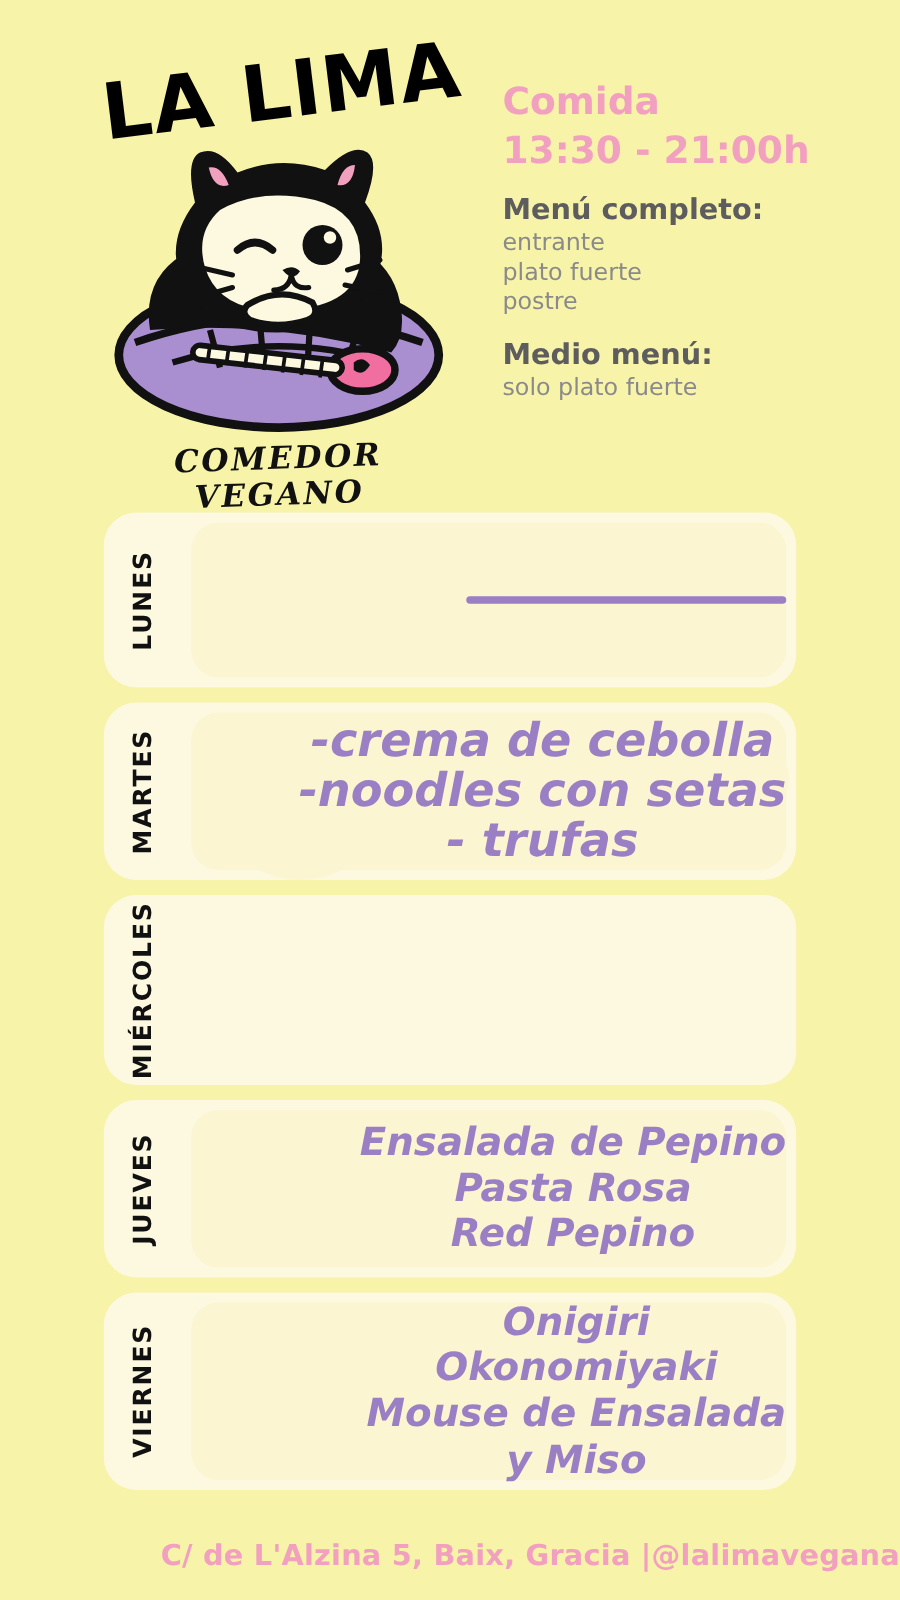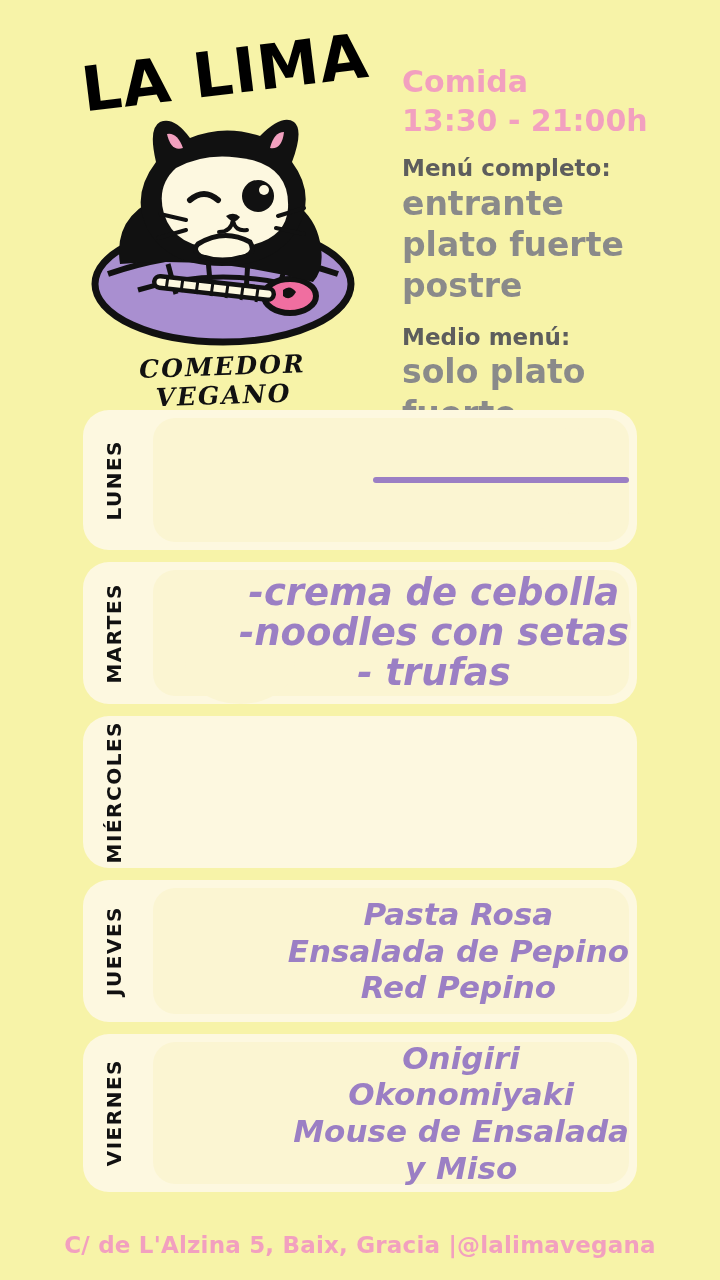--- a/index.html
+++ b/index.html
@@ -96,24 +96,23 @@
     line-height: 1.3;
     margin-bottom: 14px;
   }
   .info-sub-title {
     font-size: 23px;
     font-weight: bold;
     color: #5d5d5d;
     line-height: 1.25;
   }
   .info-line {
-    font-size: 33px;
+    font-size: 19px;
     color: #8a8a8a;
     line-height: 1.25;
-    font-weight: bold;
   }
   .info-gap {
     height: 16px;
   }
 
   
   .days {
     position: absolute;
     top: 410px;
     left: 0;
@@ -217,21 +216,21 @@
     font-size: 31px;
     line-height: 1.18;
   }
 
   
   .footer {
     position: absolute;
     bottom: 22px;
     left: 0;
     width: 720px;
-    text-align: center;
+    text-align: right;
     font-size: 23px;
     font-weight: bold;
     color: #f2a0bf;
     letter-spacing: 0.2px;
   }
 </style>
 </head>
 <body>
 
 <div class="page">
@@ -337,22 +336,22 @@
     </div>
 
     <div class="day-card" id="card-jueves">
       <div class="day-label-wrap">
         <span class="day-label">JUEVES</span>
       </div>
       <div class="day-body">
         <div class="cloud-bg"></div>
         <div class="cloud-bump" style="width:100px;height:78px;right:10px;top:22px;"></div>
         <div class="dishes">
+          <span class="dish-line">Ensalada de Pepino</span>
           <span class="dish-line">Pasta Rosa</span>
-          <span class="dish-line">Ensalada de Pepino</span>
           <span class="dish-line">Red Pepino</span>
         </div>
       </div>
     </div>
 
     <div class="day-card" id="card-viernes">
       <div class="day-label-wrap">
         <span class="day-label">VIERNES</span>
       </div>
       <div class="day-body">

